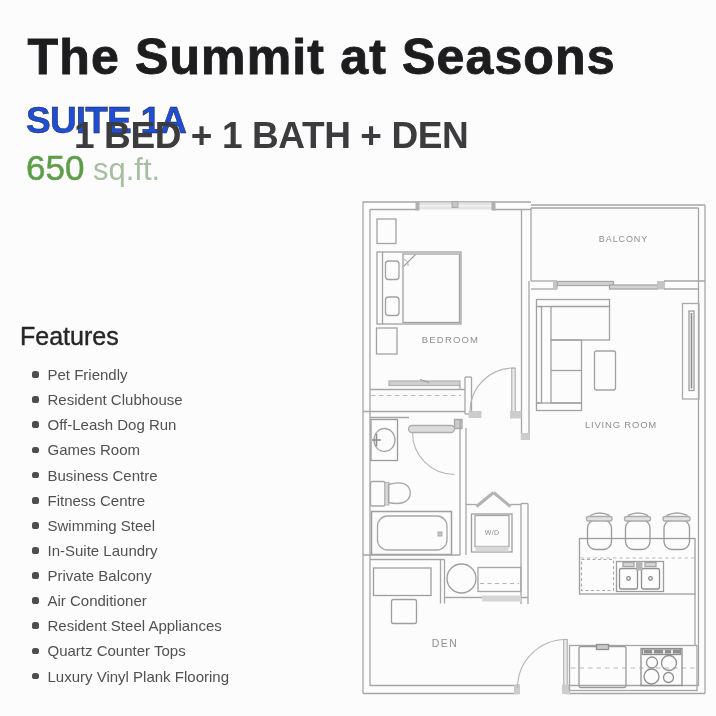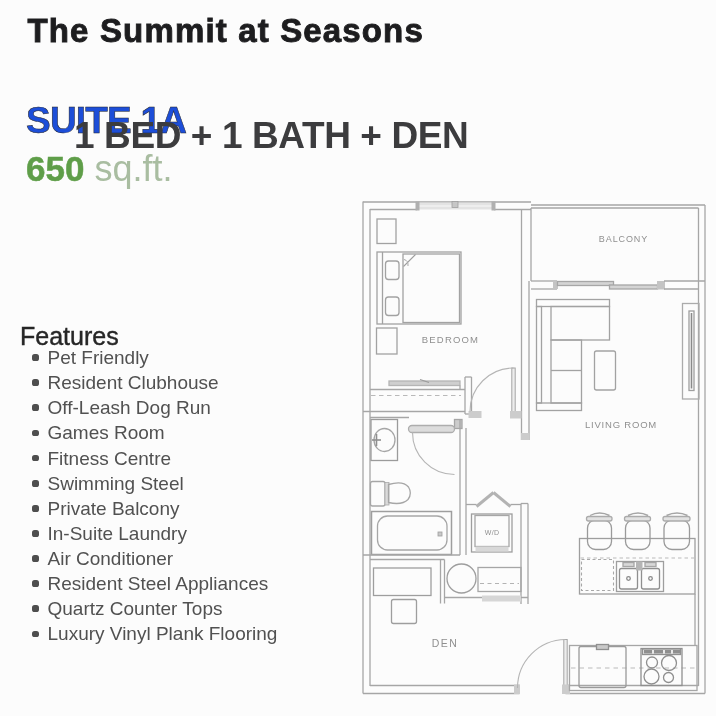--- a/index.html
+++ b/index.html
@@ -6,39 +6,40 @@
   body{width:716px;height:716px;background:#fcfcfc;font-family:"Liberation Sans", sans-serif;overflow:hidden;}
   .abs{position:absolute;}
   #page{position:relative;width:716px;height:716px;}
   .fi{position:relative;padding-left:16.5px;}
   .fi::before{content:"";position:absolute;left:1px;top:9.2px;width:6.8px;height:6.8px;background:#4e4e4e;border-radius:2.6px;}
 </style>
 </head>
 <body>
 <div id="page">
 
-  <div class="abs" style="left:27.5px;top:12px;font-size:33px;font-weight:700;color:#1d1d1f;letter-spacing:1.15px;-webkit-text-stroke:0.9px #1d1d1f;">The Summit at Seasons</div>
+  <div class="abs" style="left:27.5px;top:28px;font-size:50px;font-weight:700;color:#1d1d1f;letter-spacing:1.15px;-webkit-text-stroke:0.9px #1d1d1f;">The Summit at Seasons</div>
 
   <div class="abs" style="left:26px;top:75px;font-size:37px;font-weight:700;color:#1d4ed8;letter-spacing:-0.8px;margin-top:25px;-webkit-text-stroke:0.5px #242427;">SUITE 1A</div>
 
   <div class="abs" style="left:26px;top:115px;font-size:37px;font-weight:700;color:#3c3c3e;letter-spacing:-0.4px;margin-left:48px;"><b>1</b> BED + <b>1</b> BATH + DEN</div>
 
-  <div class="abs" style="left:26px;top:148px;font-size:35px;"><span style="font-weight:700;color:#5f9e49;-webkit-text-stroke:0.5px #5f9e49;">650</span><span style="font-weight:400;color:#a9bda1;font-size:36px;"> sq.ft.</span></div>
+  <div class="abs" style="left:26px;top:148px;font-size:35px;"><span style="font-weight:400;color:#5f9e49;-webkit-text-stroke:0.5px #5f9e49;">650</span><span style="font-weight:400;color:#a9bda1;font-size:31px;"> sq.ft.</span></div>
 
   <div class="abs" style="left:20px;top:321.5px;font-size:25px;font-weight:400;color:#262626;-webkit-text-stroke:0.4px #262626;">Features</div>
 
-  <div class="abs" style="left:31px;top:345px;font-size:19px;color:#515151;line-height:25.12px;">
+  <div class="abs" style="left:31px;top:362px;font-size:15px;color:#515151;line-height:25.12px;">
     <div class="fi">Pet Friendly</div>
     <div class="fi">Resident Clubhouse</div>
     <div class="fi">Off-Leash Dog Run</div>
     <div class="fi">Games Room</div>
+    <div class="fi">Business Centre</div>
     <div class="fi">Fitness Centre</div>
     <div class="fi">Swimming Steel</div>
+    <div class="fi">In-Suite Laundry</div>
     <div class="fi">Private Balcony</div>
-    <div class="fi">In-Suite Laundry</div>
     <div class="fi">Air Conditioner</div>
     <div class="fi">Resident Steel Appliances</div>
     <div class="fi">Quartz Counter Tops</div>
     <div class="fi">Luxury Vinyl Plank Flooring</div>
   </div>
 
   <svg id="plan" class="abs" style="left:0;top:0;" width="716" height="716" viewBox="0 0 716 716" fill="none" stroke-linecap="butt">
     <g stroke="#a6a6a6" stroke-width="1.3">
 
       <g>

